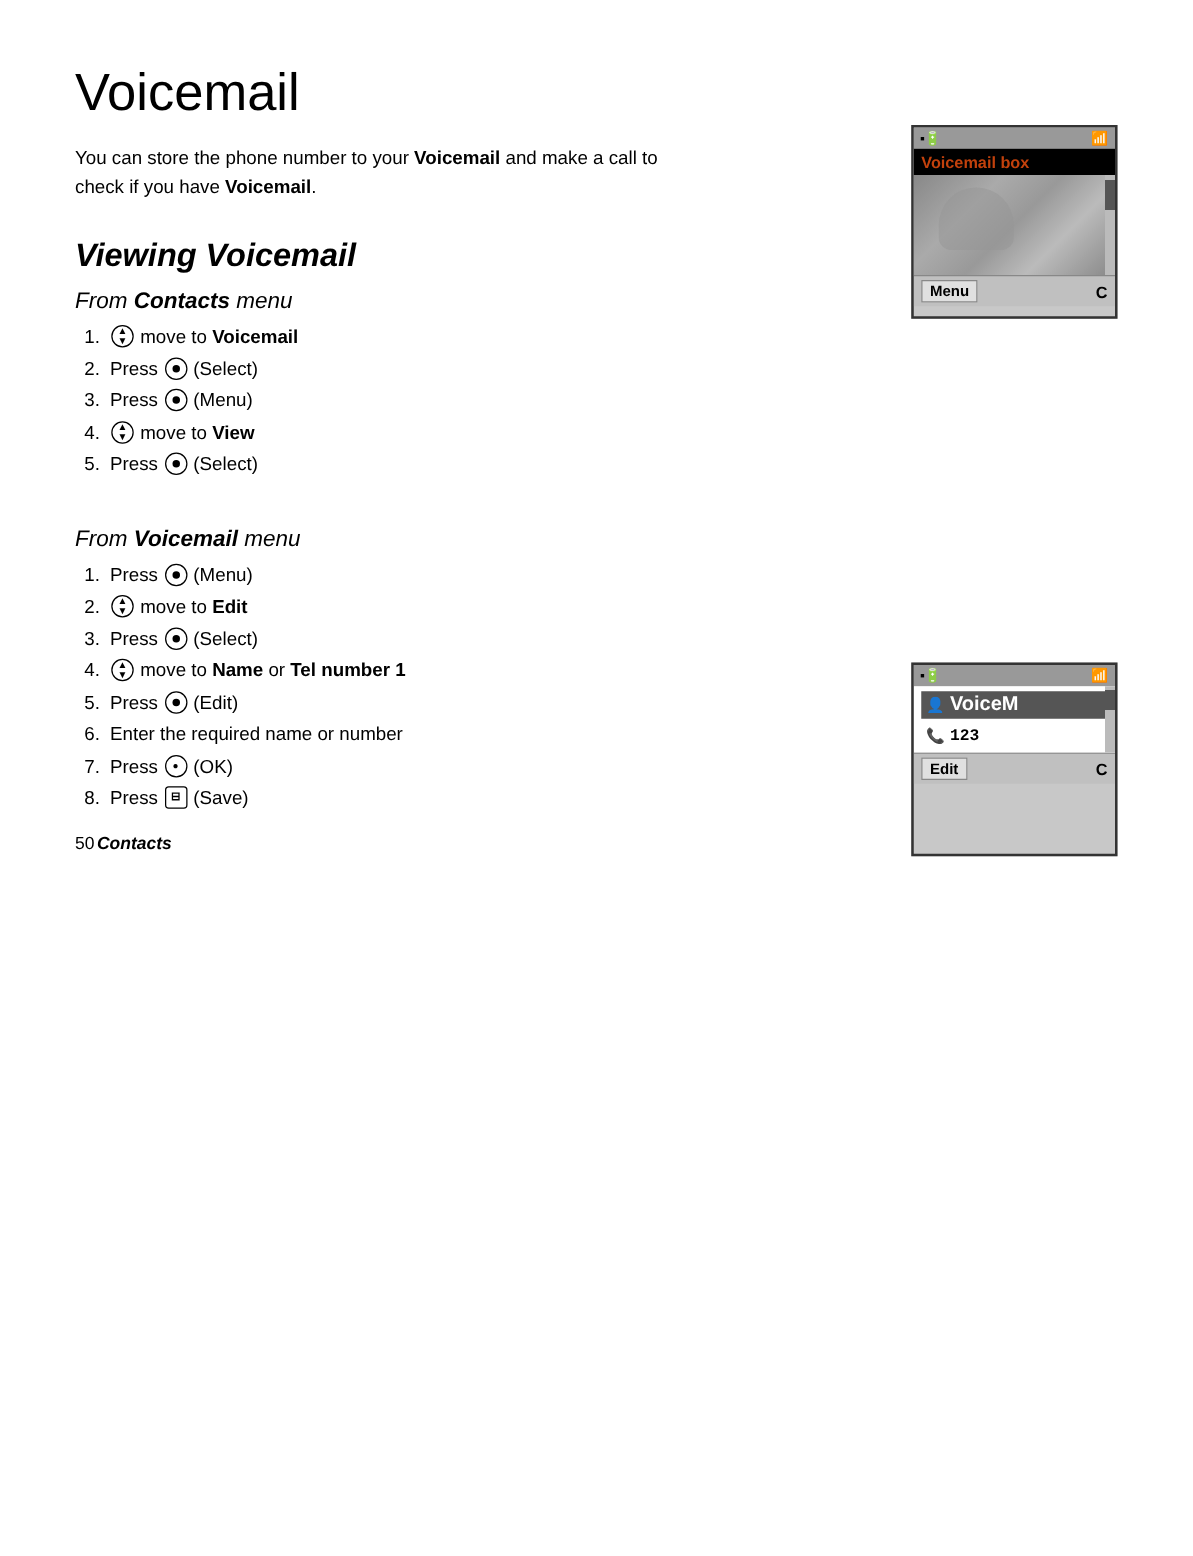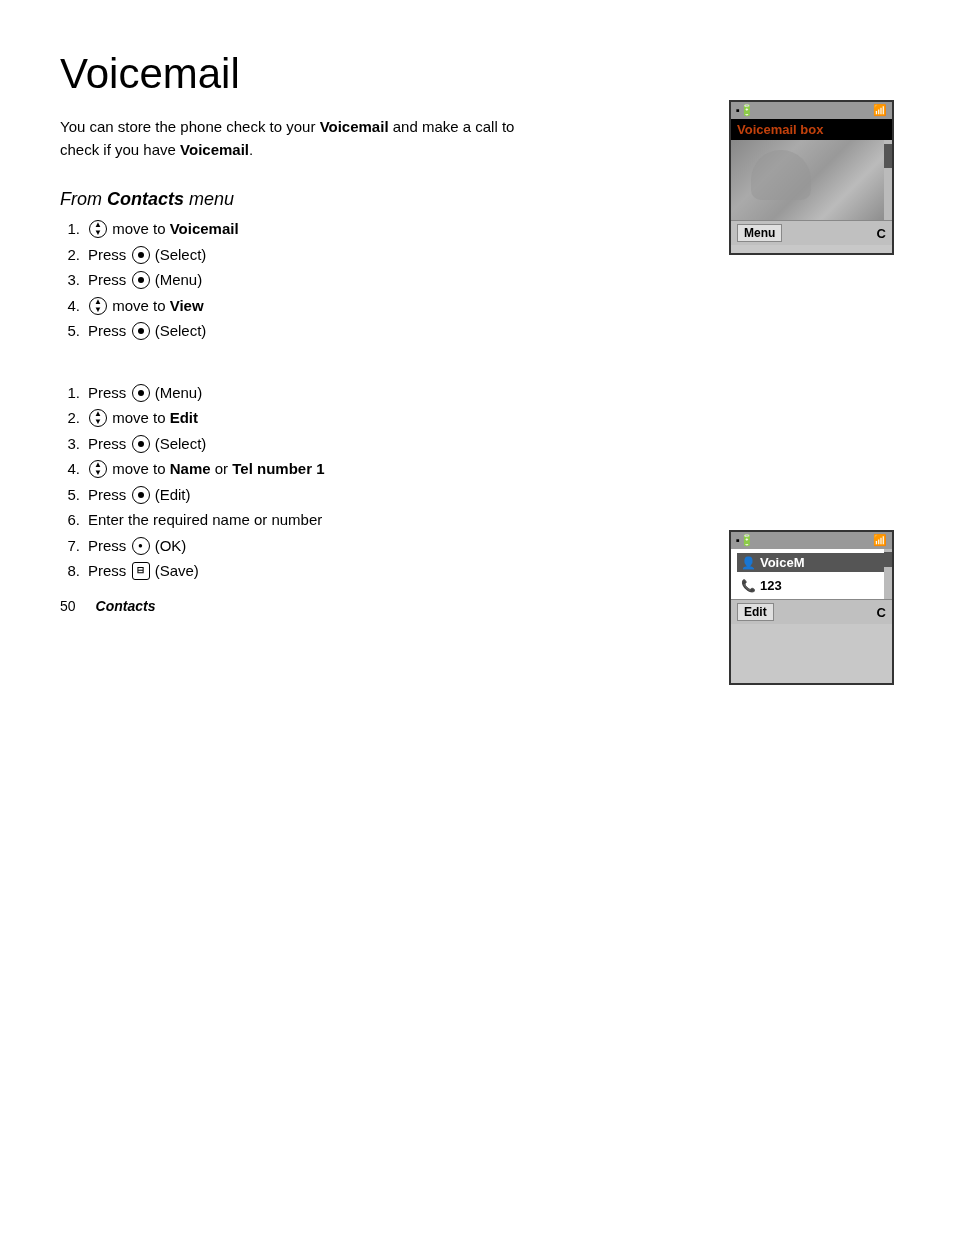--- a/index.html
+++ b/index.html
@@ -258,21 +258,21 @@
     }
 
     
     .page-footer {
       position: absolute;
       bottom: 40px;
       left: 60px;
       font-size: 14px;
       display: flex;
       align-items: baseline;
-      gap: 20px;
+      gap: 2px;
     }
 
     .page-footer .page-num {
       font-size: 14px;
     }
 
     .page-footer .chapter-name {
       font-style: italic;
       font-weight: bold;
       font-size: 14px;
@@ -287,21 +287,21 @@
     }
   </style>
 </head>
 <body>
 
 <div class="page">
 
   <h1 class="page-title">Voicemail</h1>
 
   <p class="intro-text">
-    <span>You can store the phone check to your </span><strong>Voicemail</strong><span> and make a call to check if you have </span><strong>Voicemail</strong><span>.</span>
+    <span>You can store the phone number to your </span><strong>Voicemail</strong><span> and make a call to check if you have </span><strong>Voicemail</strong><span>.</span>
   </p>
 
   <div class="phone-screen phone-screen-1">
     <div class="screen-header">
       <span class="hdr-icon">▪🔋</span>
       <span class="hdr-icon">📶</span>
     </div>
     <div class="screen-title-bar">Voicemail box</div>
     <div class="screen-body">
       <div class="screen-image"></div>
@@ -310,20 +310,21 @@
       </div>
     </div>
     <div class="screen-footer">
       <span class="soft-btn">Menu</span>
       <span>C</span>
     </div>
   </div>
 
   <div class="main-content">
 
+    <h2 class="section-heading">Viewing Voicemail</h2>
 
     <p class="from-menu">
       <em><span>From </span><strong>Contacts</strong><span> menu</span></em>
     </p>
 
     <ol>
 
       <li>
         <span class="num">1.</span>
         <span class="content">
@@ -358,20 +359,23 @@
         <span class="num">5.</span>
         <span class="content">
           <span>Press </span><span class="icon-circle-dot"></span><span> (Select)</span>
         </span>
       </li>
     </ol>
 
 
     <div class="section2">
 
+      <p class="from-menu">
+        <em><span>From </span><strong>Voicemail</strong><span> menu</span></em>
+      </p>
 
       <ol>
 
         <li>
           <span class="num">1.</span>
           <span class="content">
             <span>Press </span><span class="icon-circle-dot"></span><span> (Menu)</span>
           </span>
         </li>
 
@@ -432,26 +436,26 @@
 
   <div class="phone-screen phone-screen-2">
     <div class="screen-header" style="background:#999; display:flex; justify-content:space-between; padding:2px 5px;">
       <span class="hdr-icon">▪🔋</span>
       <span class="hdr-icon">📶</span>
     </div>
     <div style="background:#fff; flex:1; position:relative; padding:4px 6px;">
 
       <div style="display:flex; align-items:center; gap:4px; background:#555; color:#fff; padding:2px 4px; margin-bottom:4px;">
         <span style="font-size:12px;">👤</span>
-        <span style="font-size:13px; font-weight:bold;">VoiceM</span>
+        <span style="font-size:16px; font-weight:bold;">VoiceM</span>
       </div>
 
       <div style="display:flex; align-items:center; gap:4px; padding:2px 4px;">
         <span style="font-size:12px;">📞</span>
-        <span style="font-size:13px; font-weight:bold;">123</span>
+        <span style="font-size:13px; font-weight:bold;font-family:Liberation Mono, monospace;">123</span>
       </div>
       <div class="scrollbar">
         <div class="scrollbar-thumb"></div>
       </div>
     </div>
     <div class="screen-footer">
       <span class="soft-btn">Edit</span>
       <span>C</span>
     </div>
   </div>

